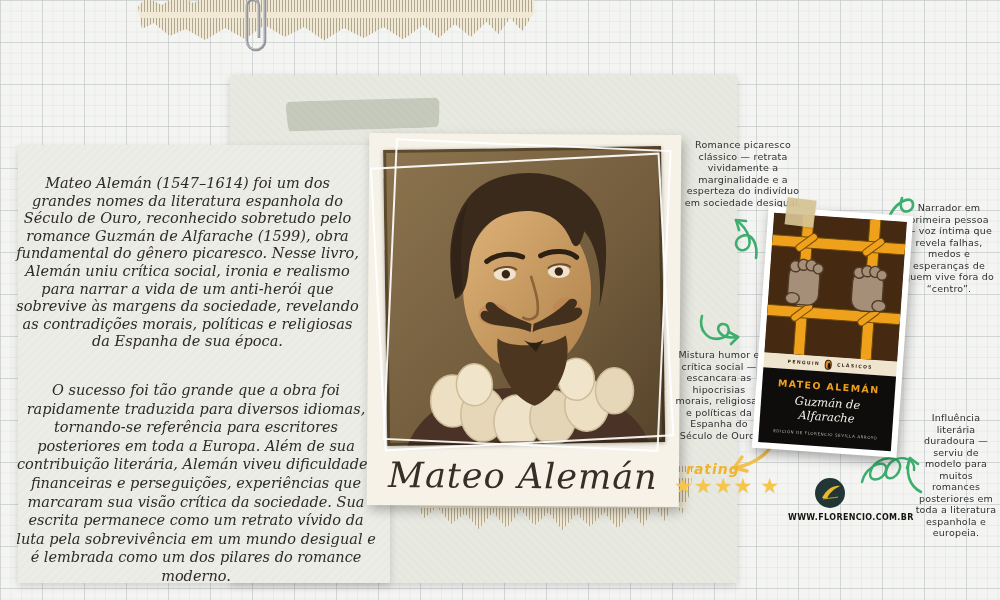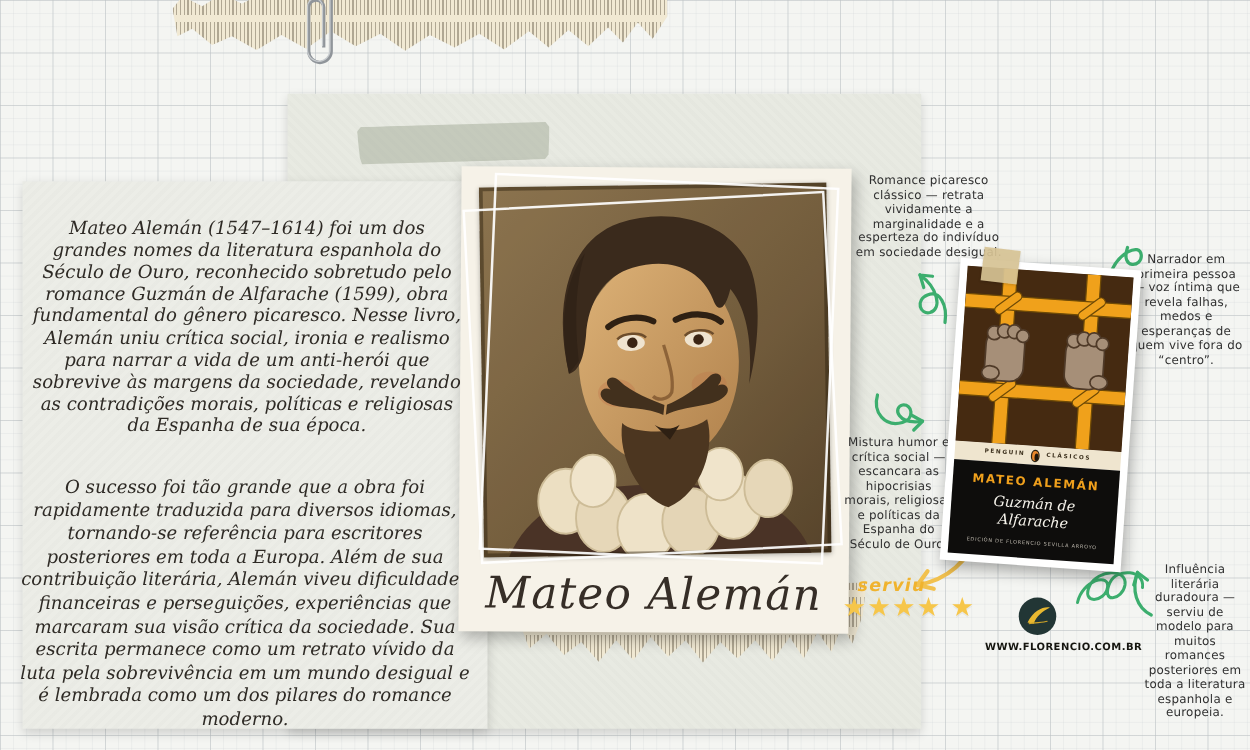--- a/index.html
+++ b/index.html
@@ -37,21 +37,21 @@
   .panel-left { left:18px; top:145px; width:372px; height:438px; background:#ecede7; z-index:2;
     background-image:repeating-linear-gradient(-45deg, rgba(0,0,0,.012) 0 3px, transparent 3px 6px); }
 
   .washi { left:286px; top:99px; width:154px; height:31px; background:rgba(168,174,156,.55);
     transform:rotate(-2deg); z-index:4;
     clip-path:polygon(0 12%,2% 0,98% 4%,100% 18%,99% 88%,97% 100%,2% 96%,1% 80%); }
 
   
   .bio { z-index:5; font-family:"DejaVu Serif", serif; font-style:italic; color:#2e2a25;
     font-size:14.5px; text-align:center; }
-  .bio-1 { left:25px; top:175px; width:345px; line-height:17.6px;text-align:center; }
+  .bio-1 { left:15px; top:175px; width:345px; line-height:17.6px;text-align:center; }
   .bio-2 { left:14px; top:381px; width:364px; line-height:18.6px; }
 
   
   .polaroid { left:368px; top:134px; width:312px; height:372px; background:#f6f2e8;
     transform:rotate(.4deg); z-index:5; box-shadow:3px 5px 12px rgba(0,0,0,.28);
     padding:14px 17px 0 17px; }
   .photo-wrap { position:relative; width:278px; height:296px; }
   .photo { position:absolute; left:0; top:0; width:278px; height:296px;
     transform:rotate(-1.2deg); box-shadow:0 1px 4px rgba(0,0,0,.3); }
   .deco-frame { position:absolute; border:2px solid rgba(255,255,255,.92); pointer-events:none; }
@@ -59,21 +59,21 @@
   .deco-frame.f2 { left:4px; top:-4px; width:276px; height:302px; transform:rotate(2.1deg); }
   .polaroid-caption { margin-top:12px; text-align:center; font-family:"DejaVu Serif", serif;
     font-style:italic; font-size:35px; color:#362e27; letter-spacing:1px; }
 
   
   .note { z-index:6; font-size:9.5px; line-height:11.5px; text-align:center; color:#303030;
     letter-spacing:.2px; font-weight:500; }
   .note-picaresque { left:681px; top:139px; width:124px; }
   .note-narrator  { left:903px; top:202px; width:92px; }
   .note-humor     { left:674px; top:349px; width:90px; }
-  .note-influence { left:914px; top:412px; width:84px;margin-top:38px; }
+  .note-influence { left:914px; top:412px; width:84px; }
 
   
   .book { left:760px; top:211px; width:145px; transform:rotate(4deg); z-index:6;
     background:#fff; padding:6px; box-shadow:2px 5px 12px rgba(0,0,0,.32); }
   .book-cover { position:relative; width:133px; height:140px; background:#452a11; overflow:hidden; }
   .penguin-band { width:133px; height:15px; background:#efe5cf; display:flex; align-items:center;
     justify-content:center; gap:5px; font-size:4.6px; font-weight:bold; letter-spacing:1.3px; color:#3c301d; }
   .penguin-logo { width:7px; height:10px; background:#e8872b; border-radius:50%/46%;
     border:.5px solid #2c2212; position:relative; }
   .penguin-logo::after { content:""; position:absolute; left:2px; top:2px; width:3px; height:6px;
@@ -257,21 +257,21 @@
       <span>CLÁSICOS</span>
     </div>
     <div class="book-black">
       <div class="book-author">MATEO ALEMÁN</div>
       <div class="book-title">Guzmán de Alfarache</div>
       <div class="book-edition">EDICIÓN DE FLORENCIO SEVILLA ARROYO</div>
     </div>
   </div>
   <div class="abs tape-book"></div>
 
-  <div class="abs rating-label">serviu</div>
+  <div class="abs rating-label">rating</div>
   <div class="abs rating-stars"><span class="star">★</span><span class="star">★</span><span class="star">★</span><span class="star">★</span><span class="star">★</span></div>
 
   <svg class="abs logo-badge" width="32" height="32" viewBox="0 0 32 32">
     <circle cx="16" cy="16" r="15" fill="#223635"></circle>
     <path d="M8,21 C13,11 21,8 26,9 C20,12 15,16 13,22 Z" fill="#e8b830"></path>
     <path d="M9,22 C14,21 20,21 24,20" stroke="#cfa428" stroke-width="1" fill="none"></path>
   </svg>
   <div class="abs website">WWW.FLORENCIO.COM.BR</div>
 
 </div>

